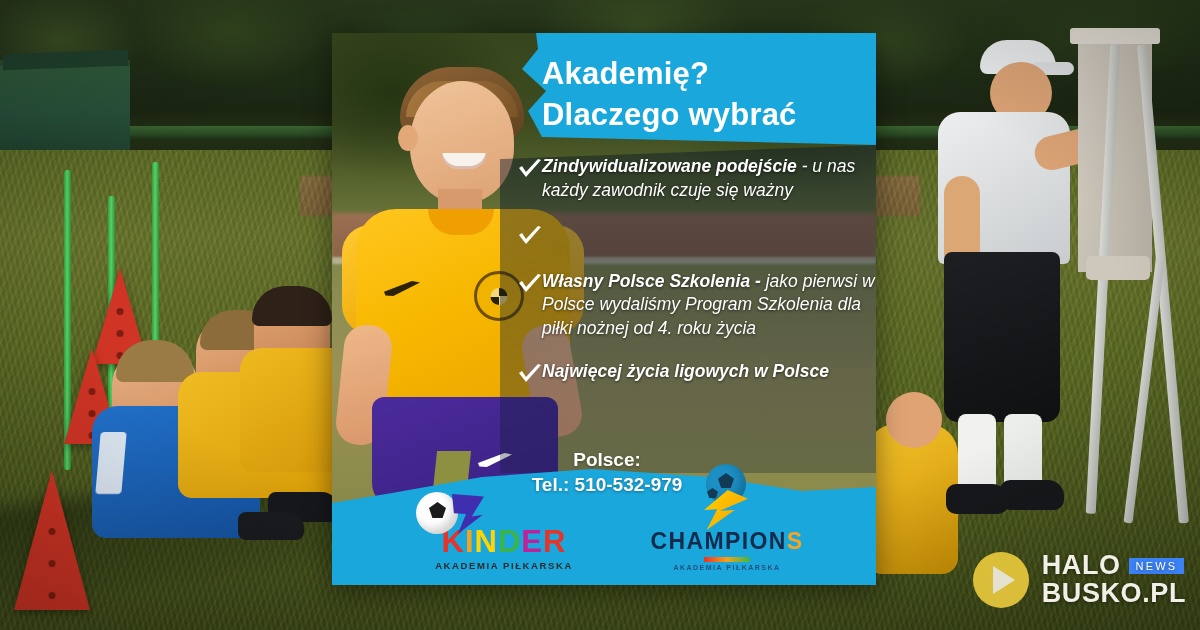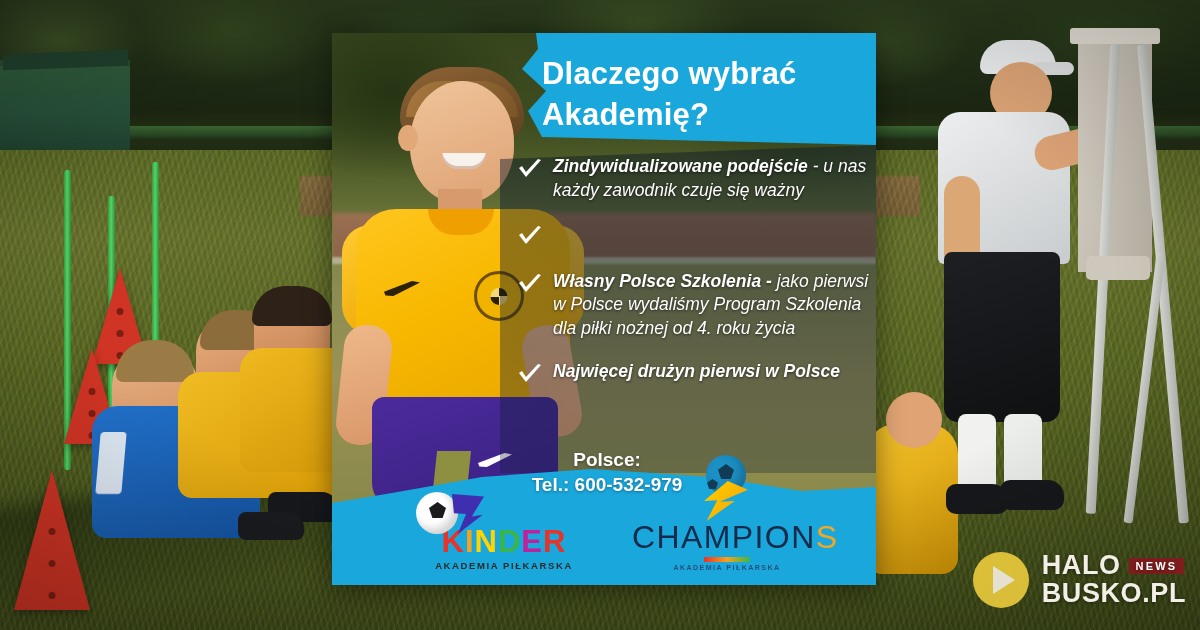--- a/index.html
+++ b/index.html
@@ -174,21 +174,21 @@
   }
 
   
   .bul-panel {
     position:absolute; left:168px; top:112px; width:376px; height:328px;
     background:linear-gradient(180deg, rgba(10,22,40,.46) 0%, rgba(12,26,46,.40) 60%, rgba(14,30,52,.30) 100%);
     clip-path:polygon(0 14px, 376px 0, 376px 328px, 0 328px);
   }
 
   .bullets { position:absolute; left:186px; top:122px; width:360px; }
-  .bullet { display:flex; gap:11px; align-items:flex-start; margin-bottom:19px; }
+  .bullet { display:flex; gap:0; align-items:flex-start; margin-bottom:19px; }
   .chk { flex:0 0 auto; width:24px; height:22px; margin-top:4px; }
   .chk svg { display:block; }
   .btxt { color:#fff; font-size:17.5px; line-height:1.36; font-style:italic;
     text-shadow:0 1px 3px rgba(0,0,0,.62); }
   .btxt b { font-weight:bold; font-style:italic; }
 
   
   .wave {
     position:absolute; left:0; bottom:0; width:544px; height:138px;
     background:#1aa7dc;
@@ -225,38 +225,38 @@
   .champ-mark { position:absolute; left:58px; top:-66px; width:72px; height:64px; }
   .c-ball { position:absolute; left:16px; top:0; width:40px; height:40px; border-radius:50%;
     background:#1c8fc4; box-shadow:inset -5px -5px 10px rgba(0,0,0,.22); }
   .c-ball:before{ content:""; position:absolute; left:12px; top:9px; width:16px; height:15px;
     background:#123b55; clip-path:polygon(50% 0,100% 38%,80% 100%,20% 100%,0 38%); }
   .c-ball:after{ content:""; position:absolute; left:1px; top:24px; width:11px; height:10px;
     background:#123b55; clip-path:polygon(50% 0,100% 38%,80% 100%,20% 100%,0 38%); }
   .c-arrow { position:absolute; left:14px; top:26px; width:44px; height:40px;
     background:linear-gradient(130deg,#ffd100,#f59e00);
     clip-path:polygon(54% 0, 100% 22%, 36% 52%, 70% 50%, 6% 100%, 30% 48%, 0 50%); }
-  .champ-word { font-size:32px; font-weight:normal; letter-spacing:1.4px; color:#142b4c; line-height:1; }
+  .champ-word { font-size:23px; font-weight:bold; letter-spacing:1.4px; color:#142b4c; line-height:1; }
   .champ-word i { font-style:normal; color:#f5a623; }
   .champ-bar { width:46px; height:5px; margin:4px auto 0;
     background:linear-gradient(90deg,#e8332a,#f6a21d,#3bb54a); }
   .champ-sub { font-size:7px; letter-spacing:1.5px; color:#25507e; margin-top:2px; font-weight:bold; }
 
   
   #wm { position:absolute; right:14px; bottom:22px; display:flex; align-items:center; gap:13px; }
   .wm-play { width:56px; height:56px; border-radius:50%; background:#e8c93c;
     display:flex; align-items:center; justify-content:center; opacity:.92; }
   .wm-play i { width:0;height:0; margin-left:6px;
     border-top:14px solid transparent; border-bottom:14px solid transparent;
     border-left:22px solid #f4efe0; }
   .wm-txt { color:#f2efe6; font-weight:bold; font-size:27px; line-height:1.02; letter-spacing:.6px;
     text-shadow:0 1px 4px rgba(0,0,0,.45); }
   .wm-row1 { display:flex; align-items:center; gap:8px; }
-  .wm-badge { background:#7f1d1d; color:#fff; font-size:11px; letter-spacing:2.2px;
-    padding:3px 7px 2px; font-weight:bold; }
+  .wm-badge { background:#3b82f6; color:#fff; font-size:11px; letter-spacing:2.2px;
+    padding:3px 7px 2px; font-weight:normal; }
 </style>
 </head>
 <body>
 
 <div id="bg">
   <div class="bg-sky"></div>
   <div class="bg-trees"></div>
   <div class="bg-fence"></div>
   <div class="bg-rail"></div>
   <div class="bg-shed"></div>
@@ -351,22 +351,22 @@
     <div class="boy boy-armR"></div>
     <div class="boy boy-shorts"></div>
     <div class="boy boy-swoosh2"></div>
     <div class="boy boy-legL"></div>
     <div class="boy boy-legR"></div>
     <div class="cp-ball"></div>
   </div>
 
   <div class="hdr"></div>
   <div class="hdr-txt">
+    <div>Akademię?</div>
     <div>Dlaczego wybrać</div>
-    <div>Akademię?</div>
   </div>
 
   <div class="bul-panel"></div>
   <div class="bullets">
 
     <div class="bullet">
       <span class="chk">
         <svg width="24" height="22" viewBox="0 0 24 22">
             <path d="M1 9 L8 18 L23 1 L20 0 L8 13 L4 7 Z" fill="#ffffff"></path>
           </svg>
@@ -390,30 +390,30 @@
       </span>
       <span class="btxt"><b>Własny Polsce Szkolenia -</b><span> jako pierwsi w Polsce wydaliśmy Program Szkolenia dla piłki nożnej od 4. roku życia</span></span>
     </div>
 
     <div class="bullet">
       <span class="chk">
         <svg width="24" height="22" viewBox="0 0 24 22">
             <path d="M1 9 L8 18 L23 1 L20 0 L8 13 L4 7 Z" fill="#ffffff"></path>
           </svg>
       </span>
-      <span class="btxt"><b>Najwięcej drużyn pierwsi w Polsce</b><span></span></span>
+      <span class="btxt"><b>Najwięcej życia ligowych w Polsce</b><span></span></span>
     </div>
   </div>
 
   <div class="wave"></div>
   <div class="wave-foot"></div>
 
   <div class="zapisy">
     <div>Polsce:</div>
-    <div>Tel.: 600-532-979</div>
+    <div>Tel.: 510-532-979</div>
   </div>
 
   <div class="kinder">
     <div class="kinder-mark">
       <span class="k-ball"></span>
       <span class="k-swoop"></span>
     </div>
     <div class="kinder-word">
       <span>K</span><span>I</span><span>N</span><span>D</span><span>E</span><span>R</span>
     </div>

